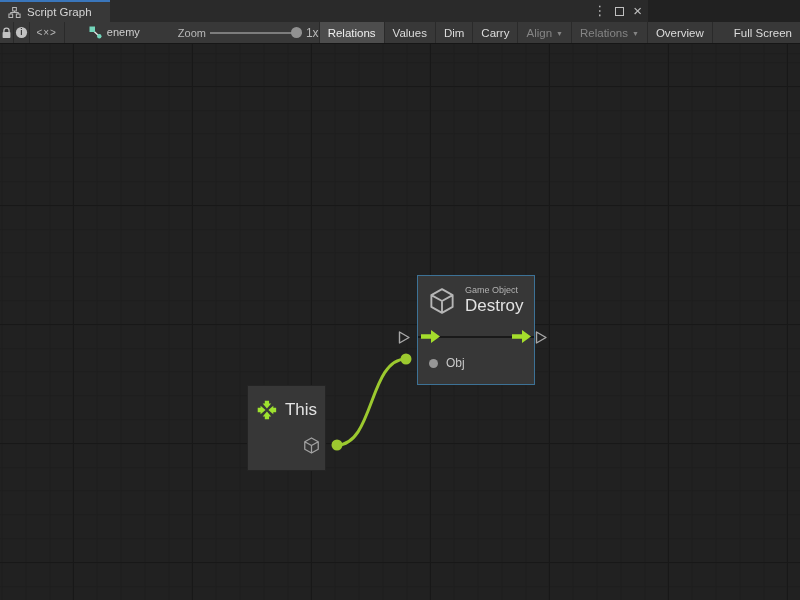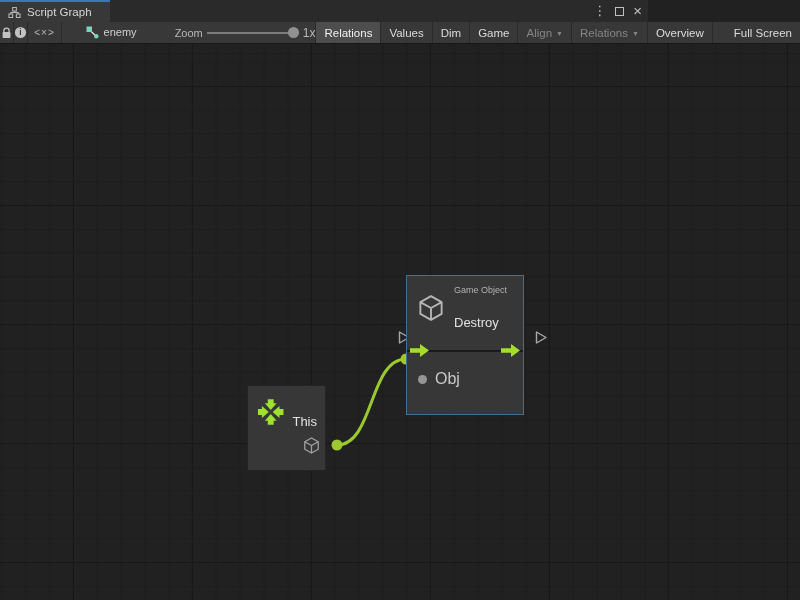--- a/index.html
+++ b/index.html
@@ -48,38 +48,38 @@
     background-image:
       repeating-linear-gradient(to right, #181818 0 1px, transparent 1px 119px),
       repeating-linear-gradient(to bottom, #181818 0 1px, transparent 1px 119px),
       repeating-linear-gradient(to right, #1d1d1d 0 1px, transparent 1px 23.8px),
       repeating-linear-gradient(to bottom, #1d1d1d 0 1px, transparent 1px 23.8px);
     background-position: 73px 0, 0 42px, 1.6px 0, 0 18.2px; }
 
   #wire-layer { position:absolute; left:0; top:0; width:800px; height:556px; }
 
   .node { position:absolute; background:#373737; }
-  #node-destroy { left:406px; top:231px; width:118px; height:140px;
+  #node-destroy { left:417px; top:231px; width:118px; height:110px;
     border:1px solid #3d7296; }
   #node-this { left:247px; top:341px; width:79px; height:86px; border:1px solid #242424; }
 
   .node-header { display:flex; align-items:center; gap:8px; padding:9px 8px 6px 9px; }
   .title-col { display:flex; flex-direction:column; gap:1px; }
   .node-category { color:#b2b2b2; font-size:9px; }
-  .node-title { color:#e2e2e2; font-size:13px;margin-top:19px; }
+  .node-title { color:#e2e2e2; font-size:17px; }
 
   #flow-row { position:relative; height:24px; margin-top:3px; }
   #relation-line { position:absolute; left:0; right:0; top:11px; height:2px; background:#191919; }
   .flow-arrow { position:absolute; top:5px; }
   #flow-arrow-in { left:3px; }
   #flow-arrow-out { right:3px; }
 
   #obj-row { display:flex; align-items:center; gap:8px; padding:7px 0 0 11px; }
   .port-dot { width:9px; height:9px; border-radius:50%; background:#969696; }
-  .port-label { color:#c9c9c9; font-size:16px; }
+  .port-label { color:#c9c9c9; font-size:12px; }
 
   .port-triangle { position:absolute; }
   #port-tri-left { left:398px; top:286px; }
   #port-tri-right { left:535px; top:286px; }
 
   #this-cube { position:absolute; right:4px; bottom:15px; }
 </style>
 </head>
 <body>
 
@@ -135,21 +135,21 @@
     <div class="tbtn active">
       <span>Relations</span>
     </div>
     <div class="tbtn">
       <span>Values</span>
     </div>
     <div class="tbtn">
       <span>Dim</span>
     </div>
     <div class="tbtn">
-      <span>Game</span>
+      <span>Carry</span>
     </div>
     <div class="tbtn disabled">
       <span>Align</span>
       <span class="caret">▼</span>
     </div>
     <div class="tbtn disabled">
       <span>Relations</span>
       <span class="caret">▼</span>
     </div>
     <div class="tbtn">

